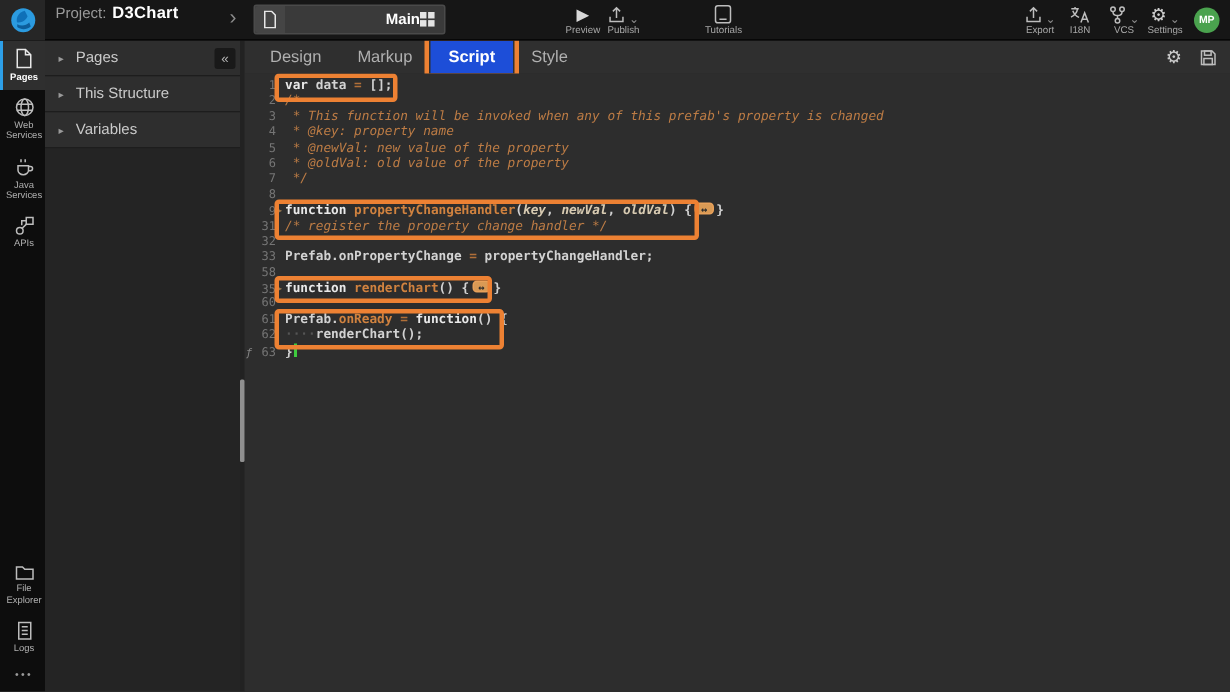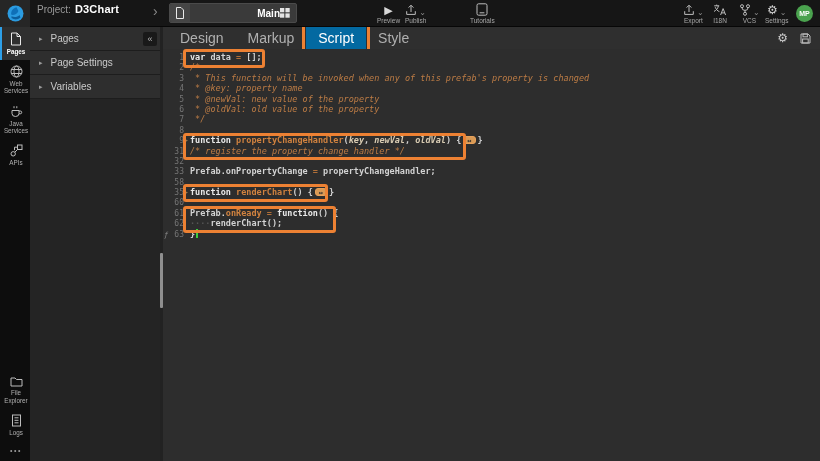--- a/index.html
+++ b/index.html
@@ -41,22 +41,22 @@
   .sb-label{font-size:10px;color:#cacaca;}
   .collapse-btn{position:absolute;right:3px;top:5px;width:14px;height:14px;background:#191919;border-radius:2px;color:#b5b5b5;font-size:9px;display:flex;align-items:center;justify-content:center;cursor:pointer;}
 
   
   .scrollstrip{position:absolute;left:160px;top:27px;width:3px;height:434px;background:#222222;z-index:4;}
   .scrollthumb{position:absolute;left:0;top:226px;width:3px;height:55px;background:#8f8f8f;border-radius:1px;cursor:pointer;}
 
   
   .main{position:absolute;left:163px;top:27px;width:657px;height:434px;display:flex;flex-direction:column;}
   .tabbar{height:22px;background:#2f2f2f;display:flex;align-items:center;padding-left:5px;position:relative;flex:0 0 22px;}
-  .tab{padding:0 12px;line-height:22px;font-size:14px;color:#b0b0b0;cursor:pointer;position:relative;}
-  .tab.active{background:#0369a1;color:#ffffff;font-weight:normal;}
+  .tab{padding:0 12px;line-height:22px;font-size:11px;color:#b0b0b0;cursor:pointer;position:relative;}
+  .tab.active{background:#1d4ed8;color:#ffffff;font-weight:bold;}
   .tab.active::before{content:"";position:absolute;left:-4px;top:-3px;right:-4px;bottom:-3px;border:3px solid var(--anno);border-radius:3px;pointer-events:none;}
   .tab-actions{position:absolute;right:9px;top:0;height:22px;display:flex;align-items:center;gap:12px;}
   .gear{color:#c9c9c9;font-size:12px;line-height:12px;cursor:pointer;}
 
   
   .editor{flex:1;position:relative;background:#2d2d2d;font-family:"DejaVu Sans Mono","Liberation Mono",monospace;font-size:8.5px;font-weight:bold;padding-top:3px;overflow:hidden;cursor:text;}
   .line{height:10.4px;line-height:10.4px;white-space:pre;}
   .g-pre{display:inline-block;width:6px;text-align:center;color:#888;font-size:7px;font-style:italic;font-weight:normal;}
   .g-num{display:inline-block;width:15px;text-align:right;color:#757575;font-size:8px;font-weight:normal;}
   .g-post{display:inline-block;width:6px;text-align:center;color:#9a7a50;font-size:5.5px;font-weight:normal;vertical-align:1px;}
@@ -222,21 +222,21 @@
 </div>
 
 <div class="sidebar">
   <div class="sb-row">
     <span class="sb-arrow">▸</span>
     <span class="sb-label">Pages</span>
     <span class="collapse-btn">«</span>
   </div>
   <div class="sb-row">
     <span class="sb-arrow">▸</span>
-    <span class="sb-label">Page Settings</span>
+    <span class="sb-label">This Structure</span>
   </div>
   <div class="sb-row">
     <span class="sb-arrow">▸</span>
     <span class="sb-label">Variables</span>
   </div>
 </div>
 
 <div class="scrollstrip">
   <div class="scrollthumb"></div>
 </div>

